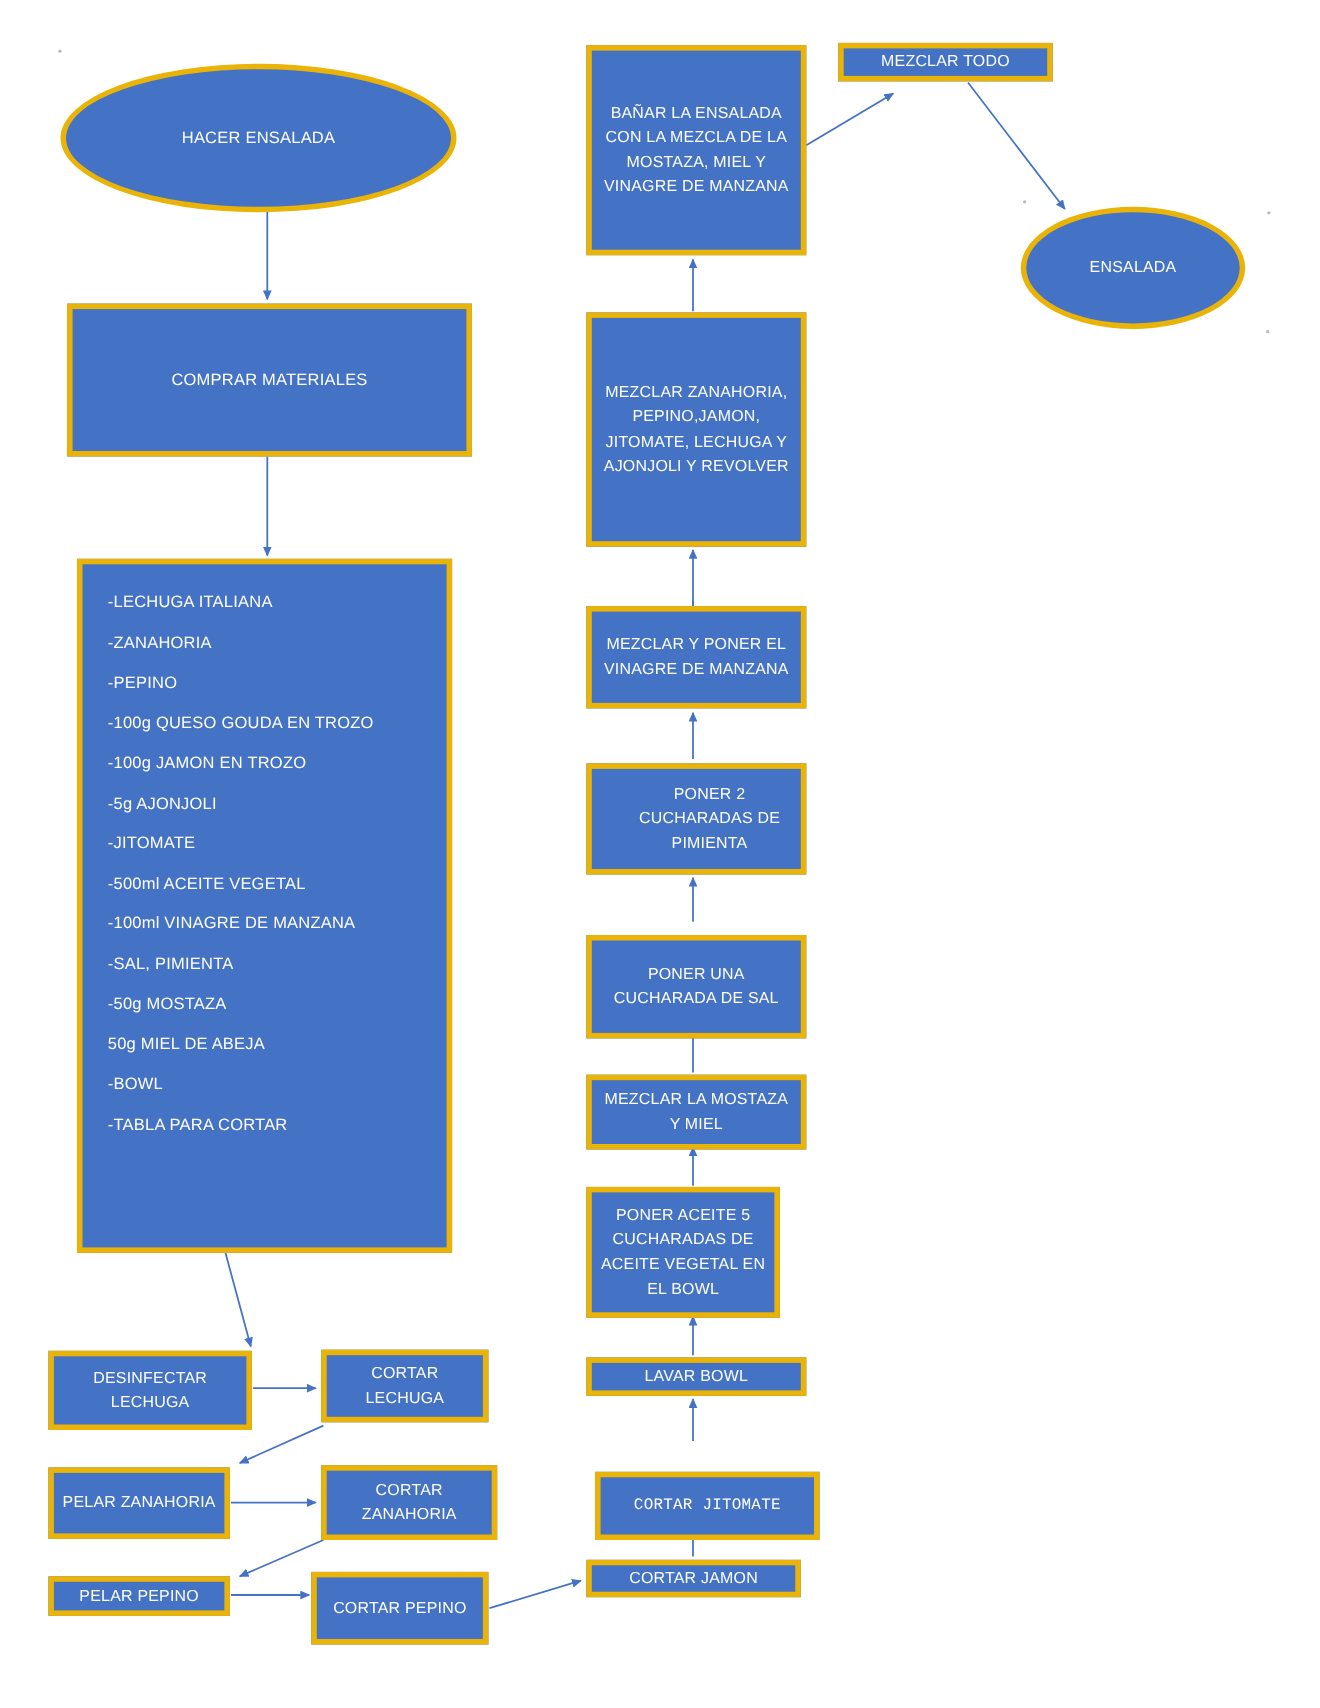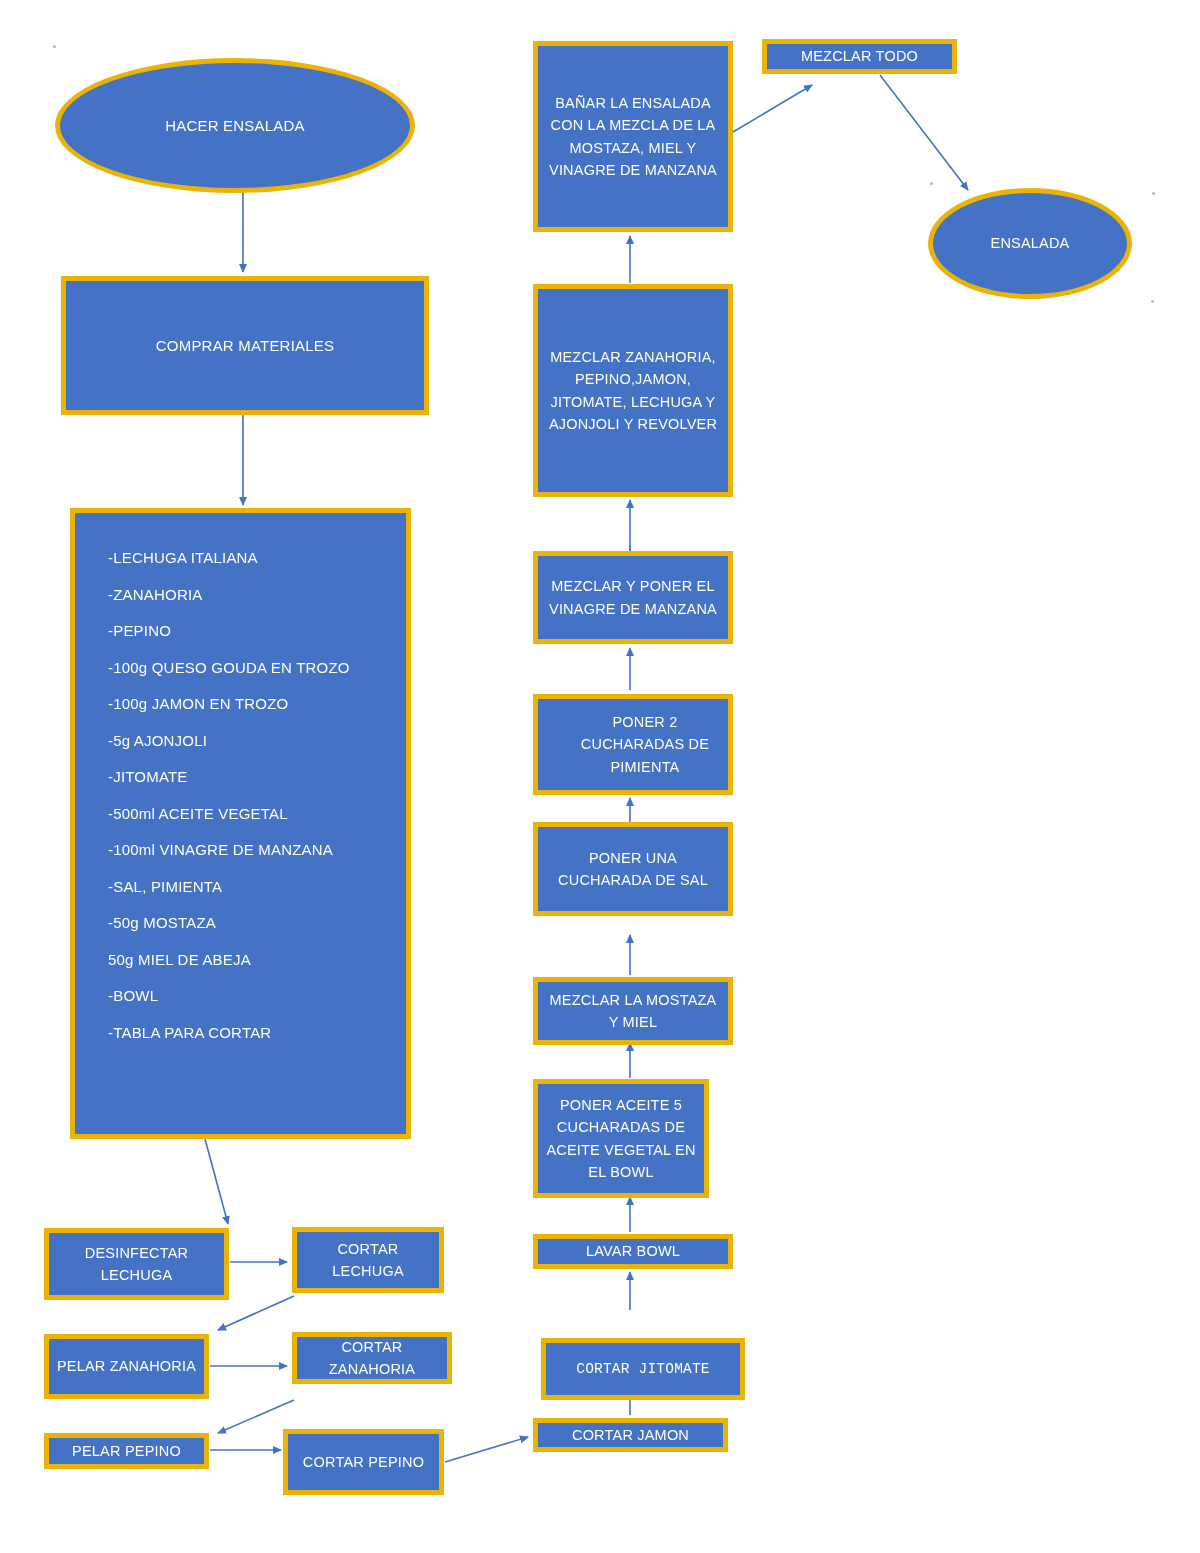--- a/index.html
+++ b/index.html
@@ -26,21 +26,21 @@
   }
   .node.ellipse{border-radius:50%;}
   .node .label{display:block;width:100%;padding:0 6px;box-sizing:border-box;}
   .node.list{
     align-items:flex-start;
     justify-content:flex-start;
     text-align:left;
     padding:22px 0 16px 18px;
     line-height:1.0;
   }
-  .node.list ul{list-style:none;margin:15px;padding:0;width:100%;}
+  .node.list ul{list-style:none;margin:5px;padding:0;width:100%;}
   .node.list li{margin:0 0 21.5px 0;white-space:nowrap;font-size:15px;}
   .speck{position:absolute;width:3px;height:3px;background:#b9b9b9;border-radius:50%;z-index:1;}
 </style>
 </head>
 <body>
 
 <div id="canvas">
 
   <svg id="connectors" viewBox="0 0 1200 1553" xmlns="http://www.w3.org/2000/svg">
     <defs>
@@ -134,21 +134,21 @@
   </div>
 
   <div class="node" style="left:292px;top:1227px;width:152px;height:66px;font-size:14.5px;">
     <span class="label">CORTAR LECHUGA</span>
   </div>
 
   <div class="node" style="left:44px;top:1334px;width:165px;height:65px;font-size:14.5px;">
     <span class="label">PELAR ZANAHORIA</span>
   </div>
 
-  <div class="node" style="left:292px;top:1332px;width:160px;height:52px;font-size:14.5px;">
+  <div class="node" style="left:292px;top:1332px;width:160px;height:68px;font-size:14.5px;">
     <span class="label">CORTAR ZANAHORIA</span>
   </div>
 
   <div class="node" style="left:44px;top:1433px;width:165px;height:36px;font-size:14.5px;">
     <span class="label">PELAR PEPINO</span>
   </div>
 
   <div class="node" style="left:283px;top:1429px;width:161px;height:66px;font-size:14.5px;">
     <span class="label">CORTAR PEPINO</span>
   </div>
@@ -166,21 +166,21 @@
   </div>
 
   <div class="node" style="left:533px;top:1079px;width:176px;height:119px;font-size:14.5px;">
     <span class="label">PONER ACEITE  5 CUCHARADAS DE ACEITE VEGETAL EN EL BOWL</span>
   </div>
 
   <div class="node" style="left:533px;top:977px;width:200px;height:68px;font-size:14.5px;">
     <span class="label">MEZCLAR  LA MOSTAZA Y MIEL</span>
   </div>
 
-  <div class="node" style="left:533px;top:822px;width:200px;height:94px;font-size:14.5px;">
+  <div class="node" style="left:533px;top:850px;width:200px;height:94px;font-size:14.5px;">
     <span class="label">PONER UNA CUCHARADA DE SAL</span>
   </div>
 
   <div class="node" style="left:533px;top:694px;width:200px;height:101px;font-size:14.5px;padding-left:24px;">
     <span class="label">PONER 2 CUCHARADAS DE PIMIENTA</span>
   </div>
 
   <div class="node" style="left:533px;top:551px;width:200px;height:93px;font-size:14.5px;">
     <span class="label">MEZCLAR Y PONER EL VINAGRE DE MANZANA</span>
   </div>

